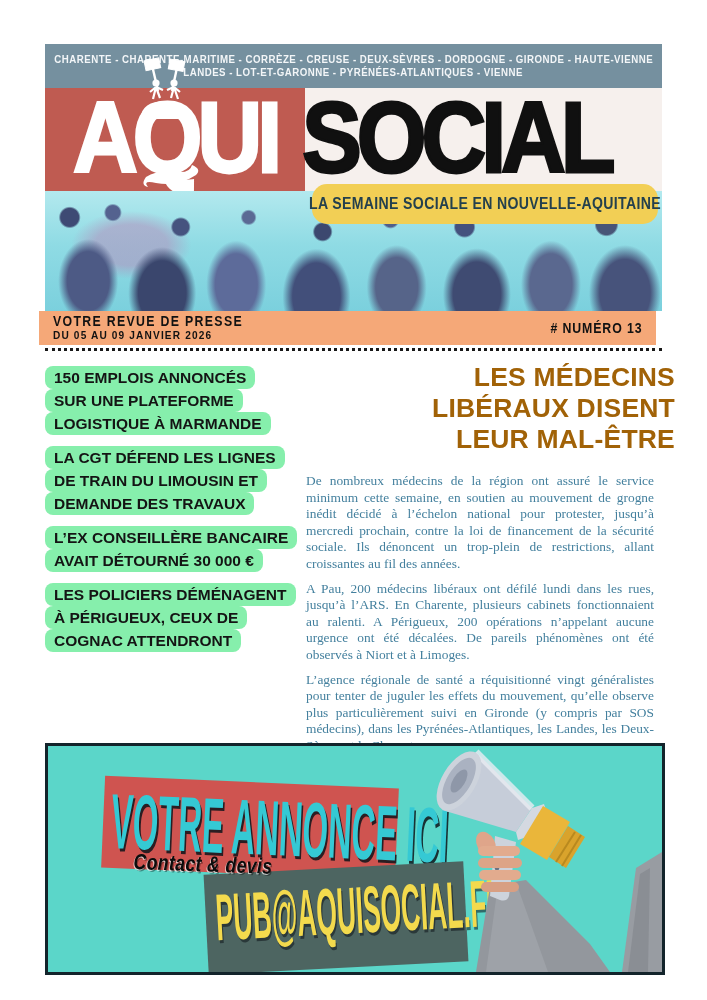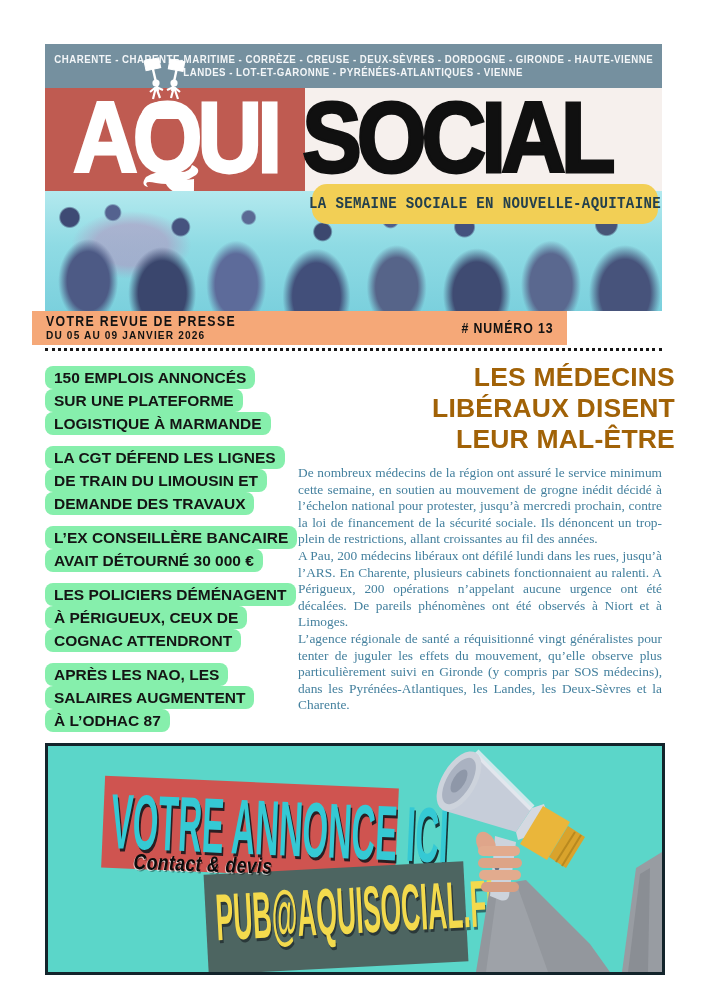--- a/index.html
+++ b/index.html
@@ -19,21 +19,21 @@
   .logo-word.social{color:#101010;-webkit-text-stroke:2.5px #101010;}
 
   
   .protest{left:136px;top:57px;width:58px;height:62px;}
 
   
   .swash{left:138px;top:163px;width:76px;height:28px;}
 
   
   .badge{left:312px;top:184px;width:346px;height:40px;background:#f2cf55;border-radius:15px;
-    display:flex;align-items:center;justify-content:center;z-index:5;font-family:Liberation Mono, monospace;}
+    display:flex;align-items:center;justify-content:center;z-index:5;}
   .badge span{font-size:16px;font-weight:700;color:#24404d;letter-spacing:.4px;white-space:nowrap;transform:scaleX(.88);}
 
   
   .photo{left:45px;top:191px;width:617px;height:120px;overflow:hidden;
     background:
       radial-gradient(circle 11px at 4% 22%, #3e4a74 0 9px, rgba(62,74,116,0) 11px),
       radial-gradient(circle 9px at 11% 18%, #54628f 0 7px, rgba(84,98,143,0) 9px),
       radial-gradient(circle 10px at 22% 30%, #46537f 0 8px, rgba(70,83,127,0) 10px),
       radial-gradient(circle 8px at 33% 22%, #5b6994 0 6px, rgba(91,105,148,0) 8px),
       radial-gradient(circle 10px at 45% 34%, #3c486f 0 8px, rgba(60,72,111,0) 10px),
@@ -46,38 +46,38 @@
       radial-gradient(ellipse 30px 44px at 31% 78%, #5d6b9a 0 70%, rgba(93,107,154,0) 100%),
       radial-gradient(ellipse 34px 48px at 44% 88%, #424f7a 0 70%, rgba(66,79,122,0) 100%),
       radial-gradient(ellipse 30px 42px at 57% 80%, #566489 0 70%, rgba(86,100,137,0) 100%),
       radial-gradient(ellipse 34px 46px at 70% 86%, #3f4b72 0 70%, rgba(63,75,114,0) 100%),
       radial-gradient(ellipse 30px 44px at 82% 78%, #5a688f 0 70%, rgba(90,104,143,0) 100%),
       radial-gradient(ellipse 36px 48px at 94% 85%, #47537b 0 70%, rgba(71,83,123,0) 100%),
       radial-gradient(ellipse 60px 34px at 14% 45%, rgba(180,142,188,.55) 0 60%, rgba(180,142,188,0) 100%),
       linear-gradient(180deg,#b3e9ee 0%,#8fdbe4 45%,#7bd0dd 100%);}
 
   
-  .issue-bar{left:32px;top:311px;width:535px;height:34px;background:#f5a878;display:flex;align-items:center;justify-content:space-between;box-sizing:border-box;padding:0 14px;color:#121212;}
+  .issue-bar{left:39px;top:311px;width:617px;height:34px;background:#f5a878;display:flex;align-items:center;justify-content:space-between;box-sizing:border-box;padding:0 14px;color:#121212;}
   .issue-left{display:flex;flex-direction:column;line-height:1.1;transform:scaleX(.88);transform-origin:left center;}
   .issue-kicker{font-size:14px;font-weight:700;letter-spacing:1.5px;}
   .issue-dates{font-size:11.5px;font-weight:700;letter-spacing:1.3px;}
   .issue-number{font-size:14px;font-weight:700;letter-spacing:1px;transform:scaleX(.88);transform-origin:right center;}
 
   .dotted-rule{left:45px;top:348px;width:617px;height:0;border-top:3px dotted #181818;}
 
   
   .headlines{left:45px;top:366px;width:250px;}
   .hl{margin:0 0 11px 0;font-size:15.5px;font-weight:700;line-height:23px;color:#141414;}
   .hl span{background:#86efac;padding:3px 9px 3px 9px;border-radius:8px;white-space:pre-line;
     -webkit-box-decoration-break:clone;box-decoration-break:clone;}
 
   
   .article-title{left:311px;top:362px;width:364px;font-size:26.5px;font-weight:700;line-height:31px;color:#a16207;white-space:pre-line;letter-spacing:.2px;text-align:right;}
   .article-body{left:298px;top:465px;width:364px;font-family:"Liberation Serif",serif;font-size:13.4px;line-height:16.6px;color:#44809e;text-align:justify;}
-  .article-body p{margin:0;}
+  .article-body p{margin:8px;}
 
   
   .banner{left:45px;top:743px;width:620px;height:232px;background:#5bd6c9;border:3px solid #13242b;box-sizing:border-box;overflow:hidden;}
   .ad-red{position:absolute;left:55px;top:36px;width:294px;height:92px;background:#cf5450;transform:rotate(2.5deg);z-index:1;}
   .ad-headline{position:absolute;left:8px;top:8px;font-size:78px;font-weight:700;line-height:.95;color:#35c9d4;
     white-space:nowrap;transform:scaleX(.42);transform-origin:left top;text-shadow:4px 3px 0 rgba(14,20,26,.85);}
   .ad-sub{position:absolute;left:86px;top:103px;z-index:2;font-size:22px;font-style:italic;font-weight:700;color:#0c0c0c;
     white-space:nowrap;transform:rotate(2deg) scaleX(.8);transform-origin:left top;letter-spacing:.5px;
     text-shadow:-1px 1px 0 rgba(255,255,255,.7),1px 2px 0 rgba(0,0,0,.35);}
   .ad-dark{position:absolute;left:158px;top:122px;width:260px;height:100px;background:#4d6561;transform:rotate(-3deg);z-index:1;}
@@ -139,23 +139,20 @@
 SUR UNE PLATEFORME
 LOGISTIQUE À MARMANDE</span></p>
   <p class="hl"><span>LA CGT DÉFEND LES LIGNES
 DE TRAIN DU LIMOUSIN ET
 DEMANDE DES TRAVAUX</span></p>
   <p class="hl"><span>L’EX CONSEILLÈRE BANCAIRE
 AVAIT DÉTOURNÉ 30 000 €</span></p>
   <p class="hl"><span>LES POLICIERS DÉMÉNAGENT
 À PÉRIGUEUX, CEUX DE
 COGNAC ATTENDRONT</span></p>
-  <p class="hl"><span>APRÈS LES NAO, LES
-SALAIRES AUGMENTENT
-À L’ODHAC 87</span></p>
 </div>
 
 <div class="abs article-title">LES MÉDECINS
 LIBÉRAUX DISENT
 LEUR MAL-ÊTRE</div>
 <div class="abs article-body">
   <p>De nombreux médecins de la région ont assuré le service minimum cette semaine, en soutien au mouvement de grogne inédit décidé à l’échelon national pour protester, jusqu’à mercredi prochain, contre la loi de financement de la sécurité sociale. Ils dénoncent un trop-plein de restrictions, allant croissantes au fil des années.</p>
   <p>A Pau, 200 médecins libéraux ont défilé lundi dans les rues, jusqu’à l’ARS. En Charente, plusieurs cabinets fonctionnaient au ralenti. A Périgueux, 200 opérations n’appelant aucune urgence ont été décalées. De pareils phénomènes ont été observés à Niort et à Limoges.</p>
   <p>L’agence régionale de santé a réquisitionné vingt généralistes pour tenter de juguler les effets du mouvement, qu’elle observe plus particulièrement suivi en Gironde (y compris par SOS médecins), dans les Pyrénées-Atlantiques, les Landes, les Deux-Sèvres et la Charente.</p>
 </div>

